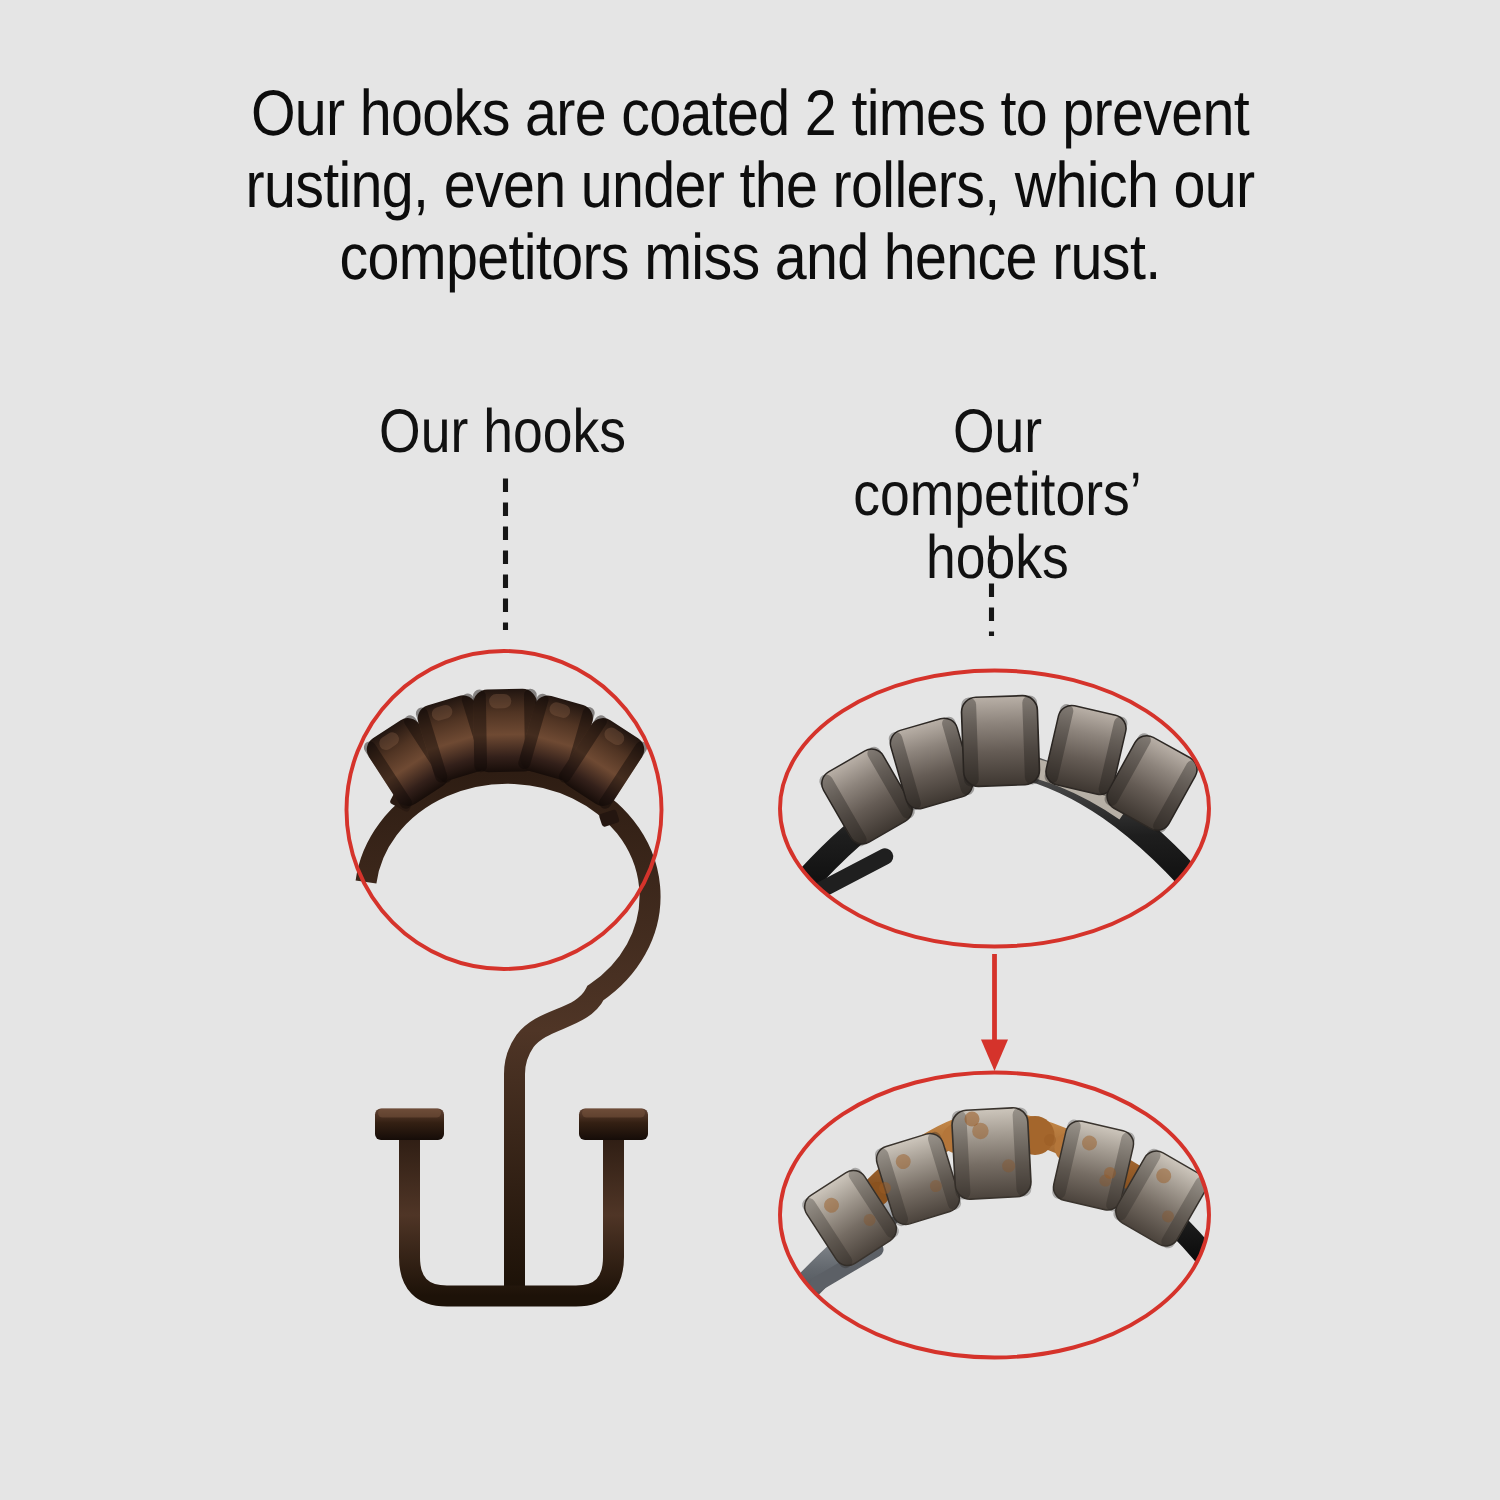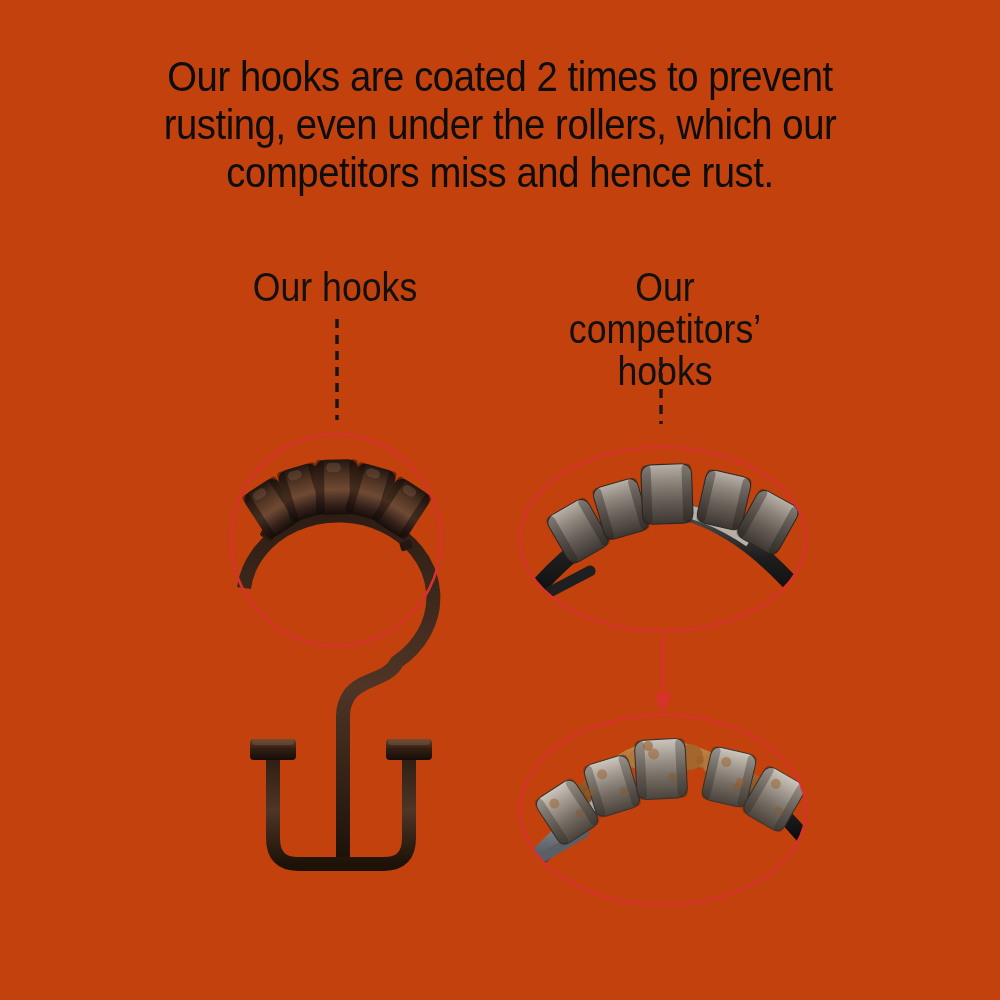--- a/index.html
+++ b/index.html
@@ -1,17 +1,17 @@
 <!DOCTYPE html>
 <html><head>
 <meta charset="utf-8">
 <style>
   html,body{margin:0;padding:0;background:#ffffff;}
   .stage{
-    position:relative;width:1000px;height:1000px;background:#c2410c;overflow:hidden;
+    position:relative;width:1000px;height:1000px;background:#e5e5e5;overflow:hidden;
     font-family:"Liberation Sans", sans-serif;color:#0f0f0f;
   }
   .headline{
     position:absolute;top:52px;left:0;width:1000px;text-align:center;
     font-size:43px;line-height:48px;letter-spacing:-0.5px;white-space:pre-line;
     transform:scaleX(0.89);transform-origin:500px 0;color:#0d0d0d;
   }
   .lbl{
     position:absolute;font-size:41px;line-height:42px;text-align:center;
     white-space:pre-line;color:#111;transform:scaleX(0.87);transform-origin:center top;

